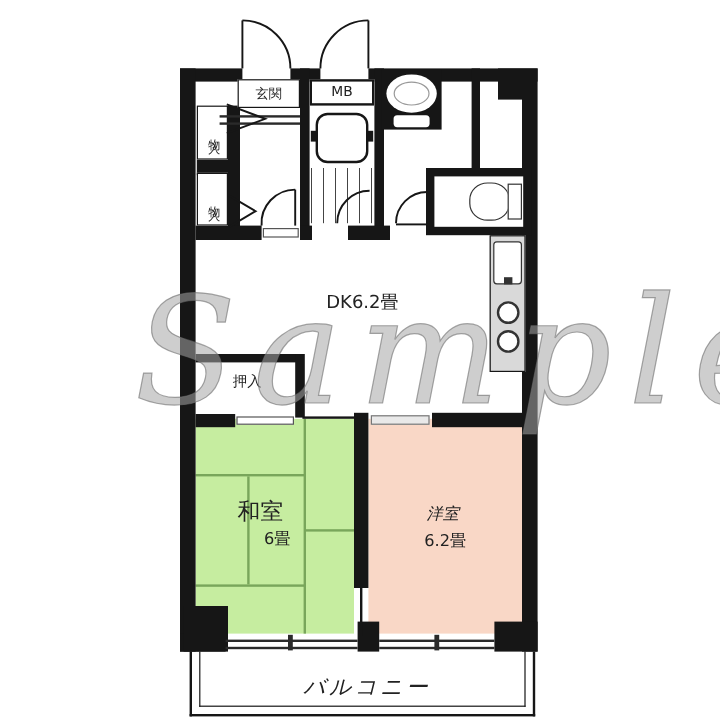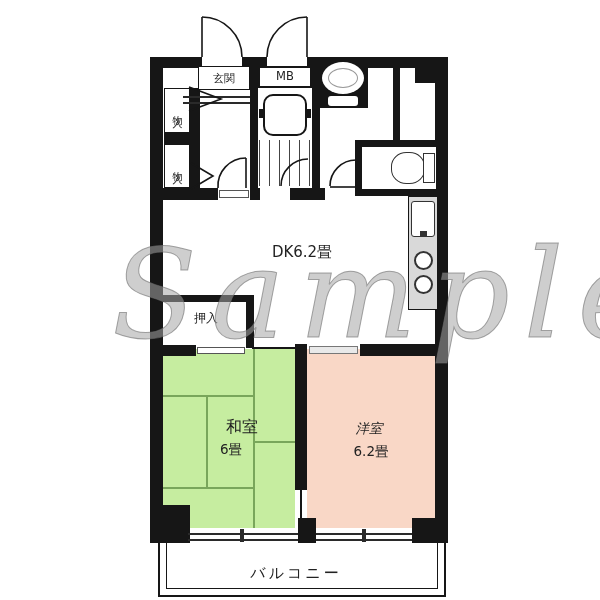--- a/index.html
+++ b/index.html
@@ -136,20 +136,20 @@
       </g>
     </g>
   </svg>
 
   <div class="lbl" style="left:224px;top:78px;font-size:11px;z-index:40;">玄関</div>
   <div class="lbl" style="left:285px;top:77px;font-size:11.5px;z-index:40;">MB</div>
   <div class="lbl vert" style="left:177px;top:110px;font-size:10px;z-index:40;">物入</div>
   <div class="lbl vert" style="left:177px;top:166px;font-size:10px;z-index:40;">物入</div>
   <div class="lbl" style="left:302px;top:252px;font-size:15px;z-index:40;">DK6.2畳</div>
   <div class="lbl" style="left:206px;top:318px;font-size:12px;z-index:40;">押入</div>
-  <div class="lbl" style="left:242px;top:427px;font-size:16px;z-index:40;">和室</div>
+  <div class="lbl" style="left:217px;top:427px;font-size:19px;z-index:40;">和室</div>
   <div class="lbl" style="left:231px;top:450px;font-size:13.5px;z-index:40;">6畳</div>
   <div class="lbl" style="left:369px;top:429px;font-size:13.5px;z-index:40;font-style:italic;">洋室</div>
   <div class="lbl" style="left:371px;top:452px;font-size:13.5px;z-index:40;">6.2畳</div>
-  <div class="lbl" style="left:296px;top:573px;font-size:15px;letter-spacing:3px;z-index:40;">バルコニー</div>
+  <div class="lbl" style="left:306px;top:573px;font-size:18px;letter-spacing:3px;z-index:40;font-style:italic;">バルコニー</div>
 
   <div id="watermark">Sample</div>
 </div>
 
 </body></html>

